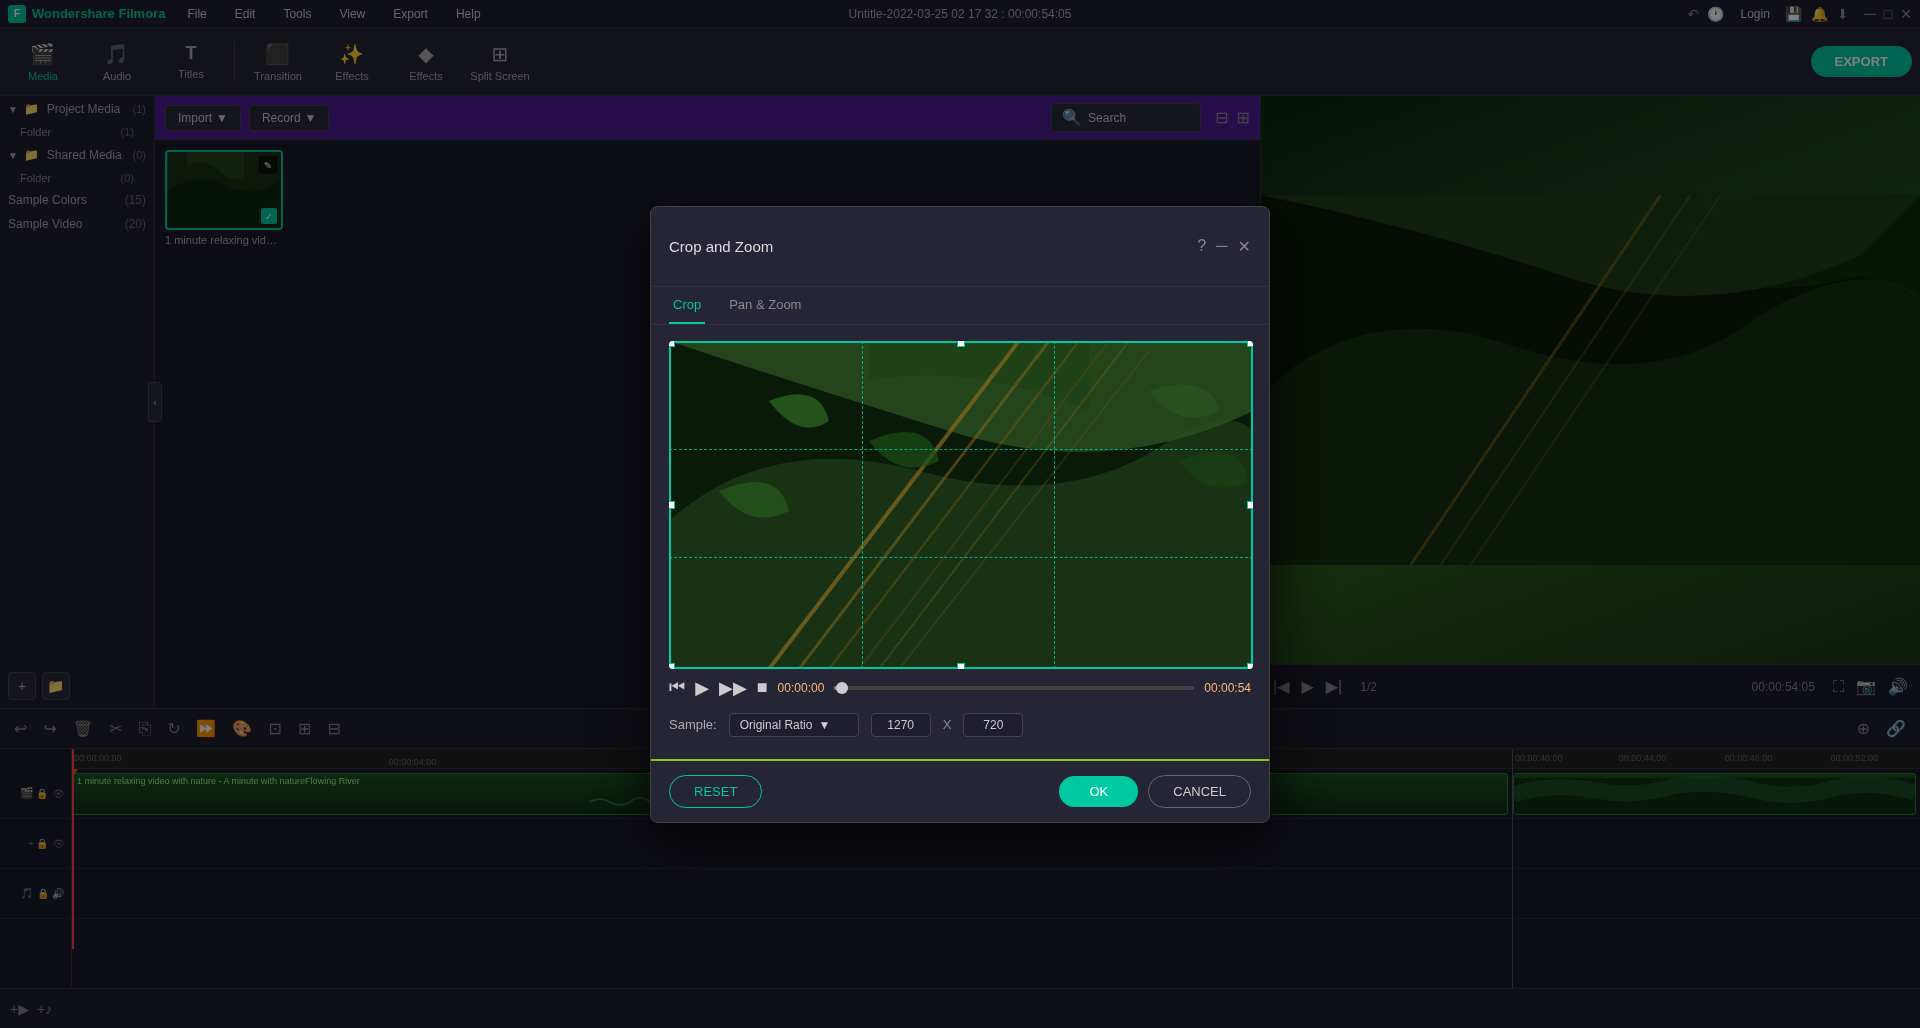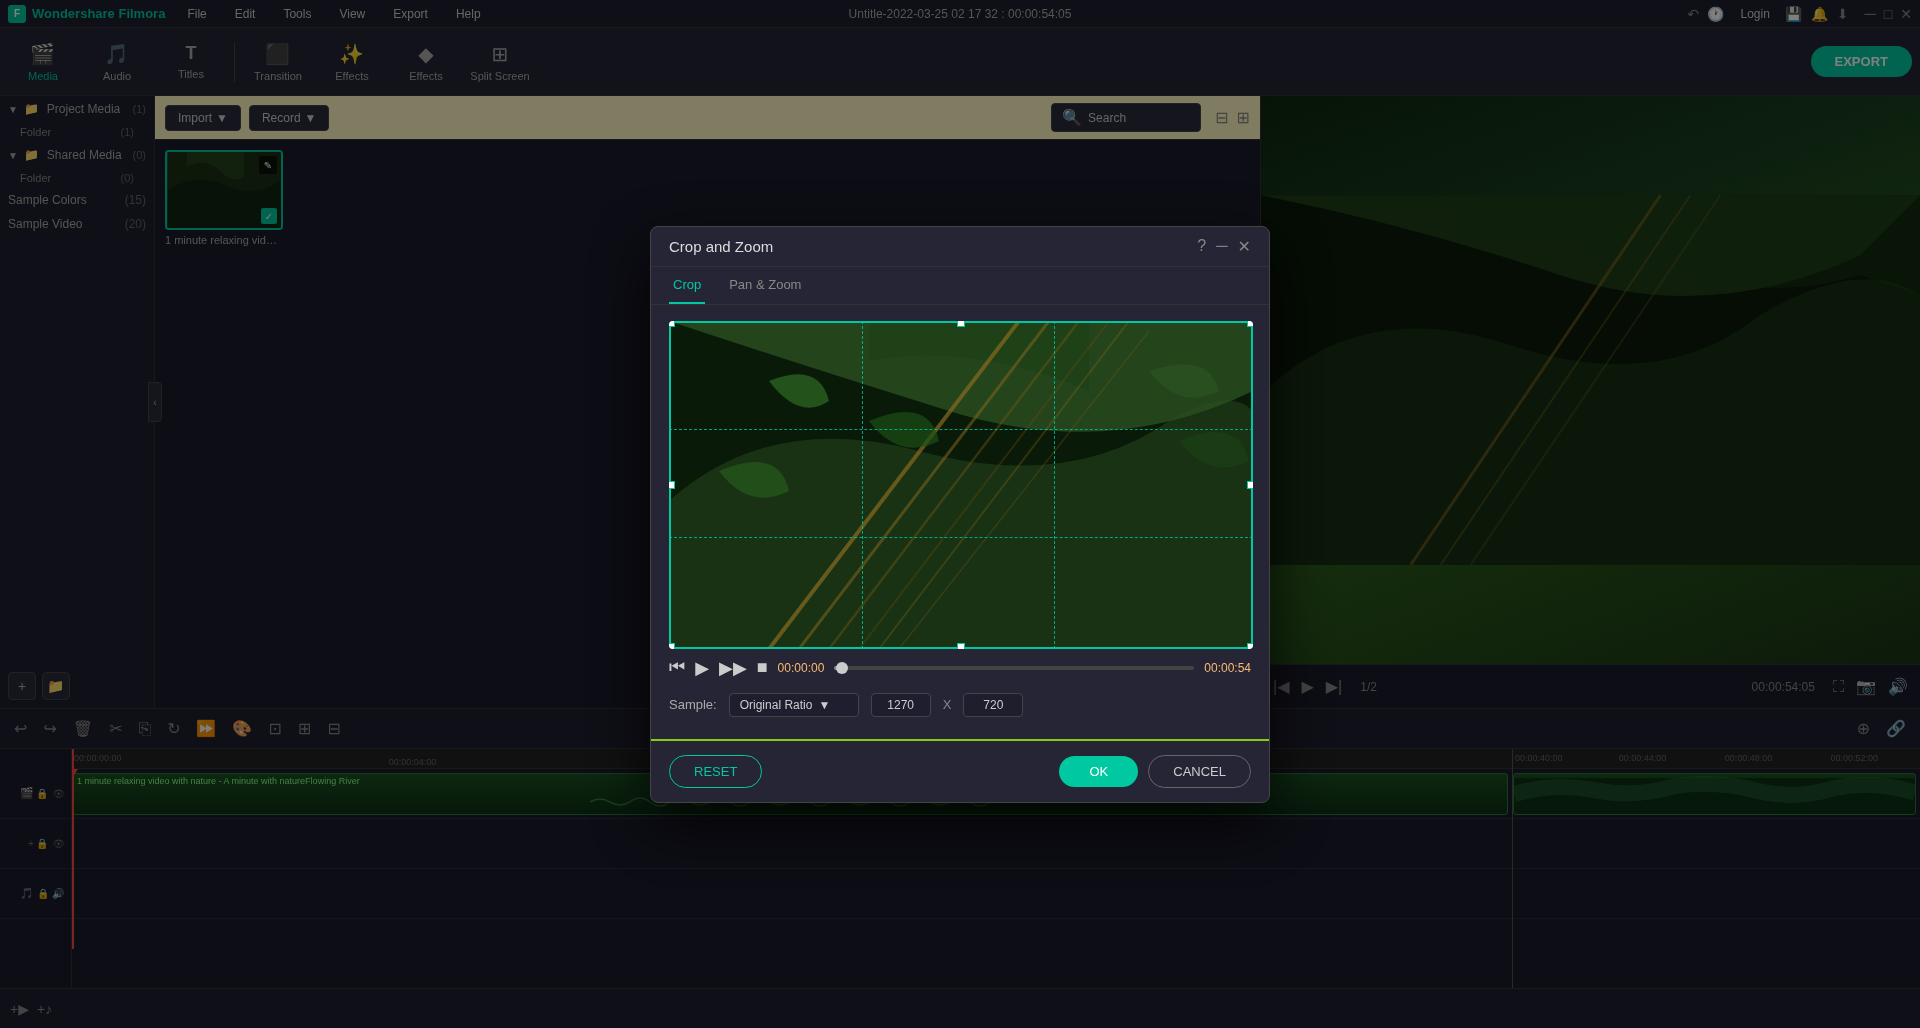--- a/index.html
+++ b/index.html
@@ -199,21 +199,21 @@
     
     .media-content {
       flex: 1;
       background: #1a1a2a;
       display: flex;
       flex-direction: column;
       position: relative;
     }
     .media-toolbar {
       height: 44px;
-      background: #fef9c3;
+      background: #4c1d95;
       display: flex;
       align-items: center;
       padding: 0 10px;
       gap: 8px;
       border-bottom: 1px solid #333;
     }
     .import-btn, .record-btn {
       background: #2a2a3a;
       border: 1px solid #444;
       border-radius: 4px;
@@ -363,21 +363,21 @@
     .dialog {
       background: #252535;
       border: 1px solid #444;
       border-radius: 8px;
       width: 620px;
       box-shadow: 0 20px 60px rgba(0,0,0,0.8);
     }
     .dialog-header {
       display: flex;
       align-items: center;
-      padding: 10px 18px;
+      padding: 30px 18px;
       border-bottom: 1px solid #333;
       gap: 8px;
     }
     .dialog-title {
       font-size: 15px;
       color: #ddd;
       font-weight: 500;
     }
     .dialog-header-icons {
       margin-left: auto;

